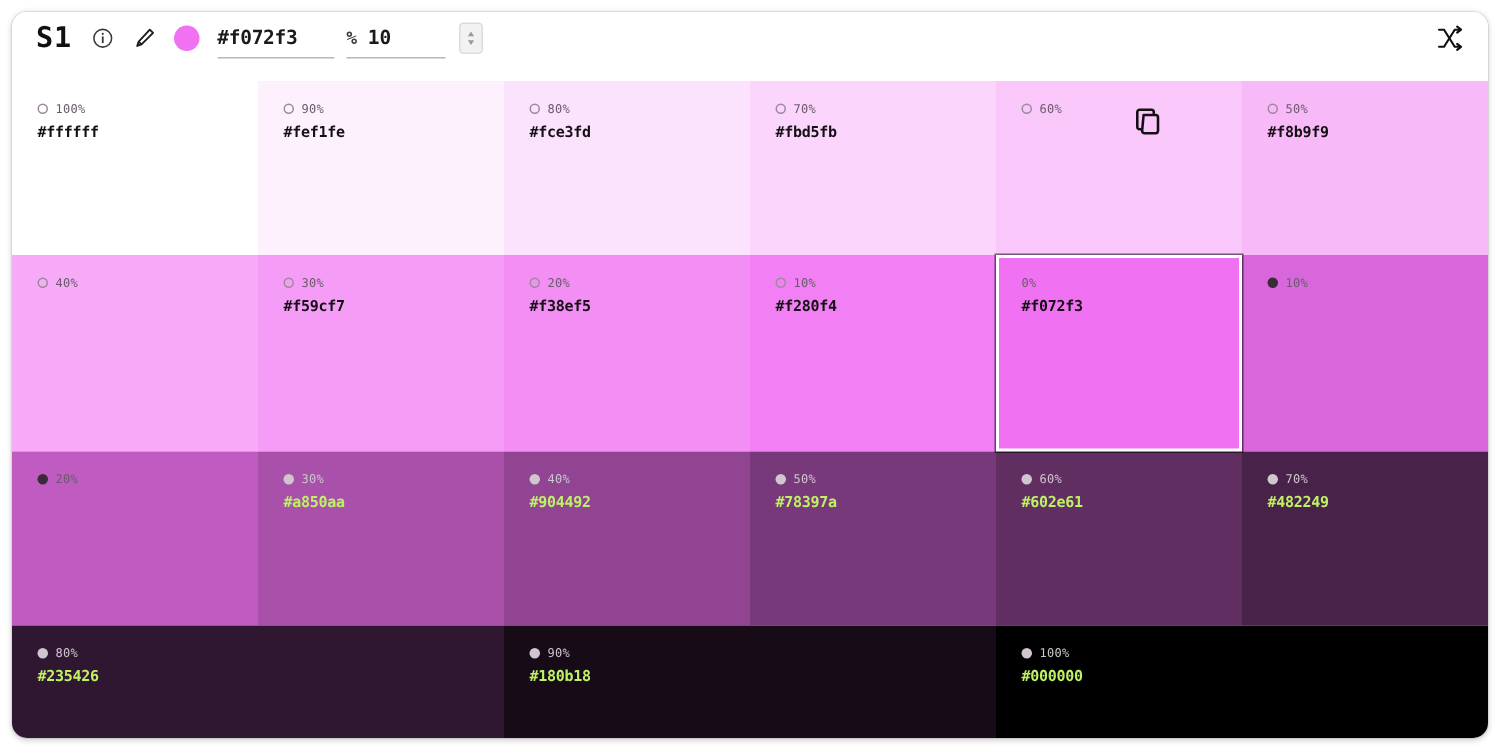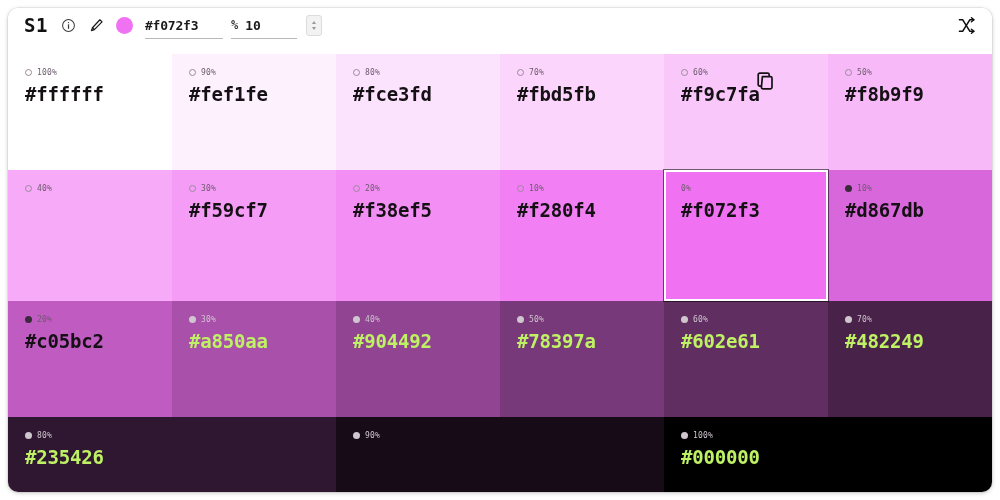--- a/index.html
+++ b/index.html
@@ -188,21 +188,21 @@
   }
 
   .cell-pct {
     font-family: "DejaVu Sans Mono", monospace;
     font-size: 8px;
     letter-spacing: 0.2px;
   }
 
   .cell-hex {
     font-family: "DejaVu Sans Mono", monospace;
-    font-size: 19px;
+    font-size: 10px;
     font-weight: bold;
     letter-spacing: -0.2px;
   }
 
   .txt-dark .cell-pct { color: #6b5a6b; }
   .txt-dark .cell-hex { color: #141014; }
   .txt-light .cell-pct { color: #cfc6cf; }
   .txt-light .cell-hex { color: #bef264; }
 
   .copy-icon {
@@ -295,21 +295,20 @@
             <span class="marker open"></span>
             <span class="cell-pct">70%</span>
           </div>
           <div class="cell-hex">#fbd5fb</div>
         </div>
         <div class="cell txt-dark" style="background: rgb(249, 199, 250); width: 164px; flex: 0 0 164px;">
           <div class="cell-meta">
             <span class="marker open"></span>
             <span class="cell-pct">60%</span>
           </div>
-          <div class="cell-hex">#f9c7fa</div>
           <span class="copy-icon"><svg width="20" height="20" viewBox="0 0 20 20">
               <rect x="2.2" y="2.2" width="11" height="13" rx="1.6" fill="none" stroke="#141014" stroke-width="1.7"></rect>
               <path d="M6.4 5.6 h8.0 a1.6 1.6 0 0 1 1.6 1.6 v9.0 a1.6 1.6 0 0 1 -1.6 1.6 h-7.4 a1.6 1.6 0 0 1 -1.6 -1.6 z" fill="#f9c7fa" stroke="#141014" stroke-width="1.7" stroke-linejoin="round"></path>
             </svg></span>
         </div>
         <div class="cell txt-dark" style="background: rgb(248, 185, 249); width: 164px; flex: 0 0 164px;">
           <div class="cell-meta">
             <span class="marker open"></span>
             <span class="cell-pct">50%</span>
           </div>
@@ -348,30 +347,28 @@
           <div class="cell-meta">
             <span class="cell-pct">0%</span>
           </div>
           <div class="cell-hex">#f072f3</div>
         </div>
         <div class="cell txt-dark" style="background: rgb(216, 103, 219); width: 164px; flex: 0 0 164px;">
           <div class="cell-meta">
             <span class="marker filled-dark"></span>
             <span class="cell-pct">10%</span>
           </div>
-          <div class="cell-hex">#d867db</div>
         </div>
       </div>
       <div class="row row-3" style="height: 116px;">
         <div class="cell txt-dark" style="background: rgb(192, 91, 194); width: 164px; flex: 0 0 164px;">
           <div class="cell-meta">
             <span class="marker filled-dark"></span>
             <span class="cell-pct">20%</span>
           </div>
-          <div class="cell-hex">#c05bc2</div>
         </div>
         <div class="cell txt-light" style="background: rgb(168, 80, 170); width: 164px; flex: 0 0 164px;">
           <div class="cell-meta">
             <span class="marker filled-light"></span>
             <span class="cell-pct">30%</span>
           </div>
           <div class="cell-hex">#a850aa</div>
         </div>
         <div class="cell txt-light" style="background: rgb(144, 68, 146); width: 164px; flex: 0 0 164px;">
           <div class="cell-meta">
@@ -408,20 +405,21 @@
             <span class="marker filled-light"></span>
             <span class="cell-pct">80%</span>
           </div>
           <div class="cell-hex">#235426</div>
         </div>
         <div class="cell txt-light" style="background: rgb(24, 11, 24); width: 328px; flex: 0 0 328px;">
           <div class="cell-meta">
             <span class="marker filled-light"></span>
             <span class="cell-pct">90%</span>
           </div>
+          <div class="cell-hex">#180b18</div>
         </div>
         <div class="cell txt-light" style="background: rgb(0, 0, 0); width: 328px; flex: 0 0 328px;">
           <div class="cell-meta">
             <span class="marker filled-light"></span>
             <span class="cell-pct">100%</span>
           </div>
           <div class="cell-hex">#000000</div>
         </div>
       </div>
     </div>

